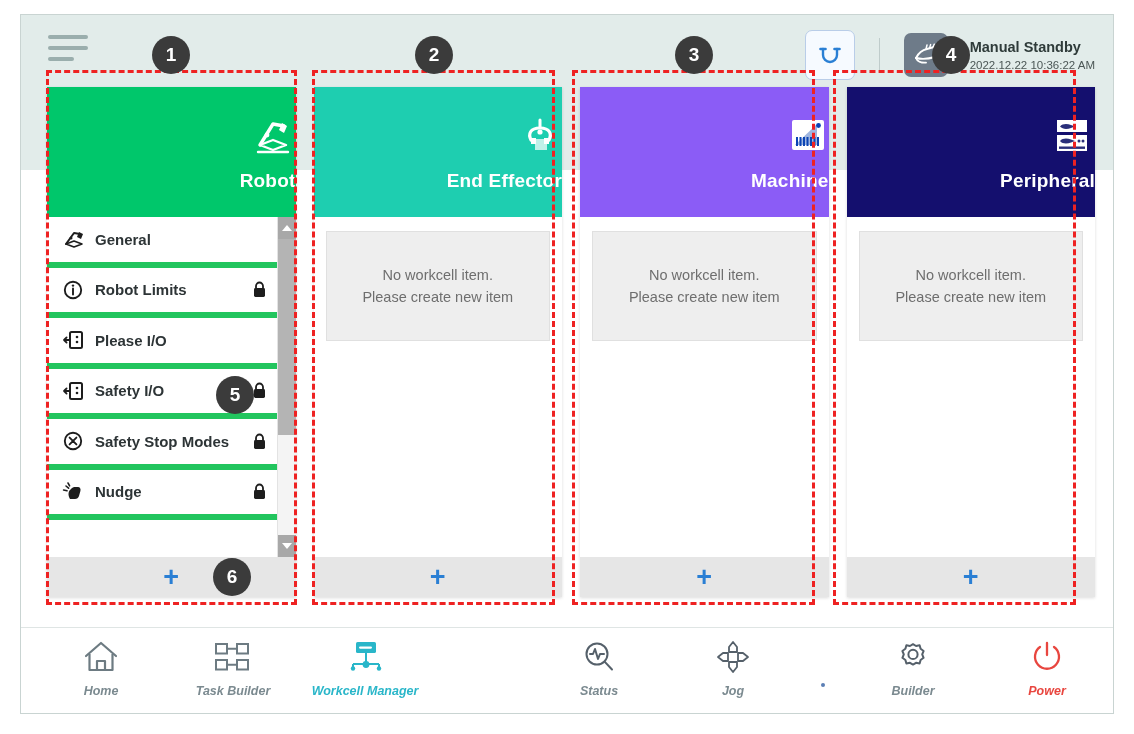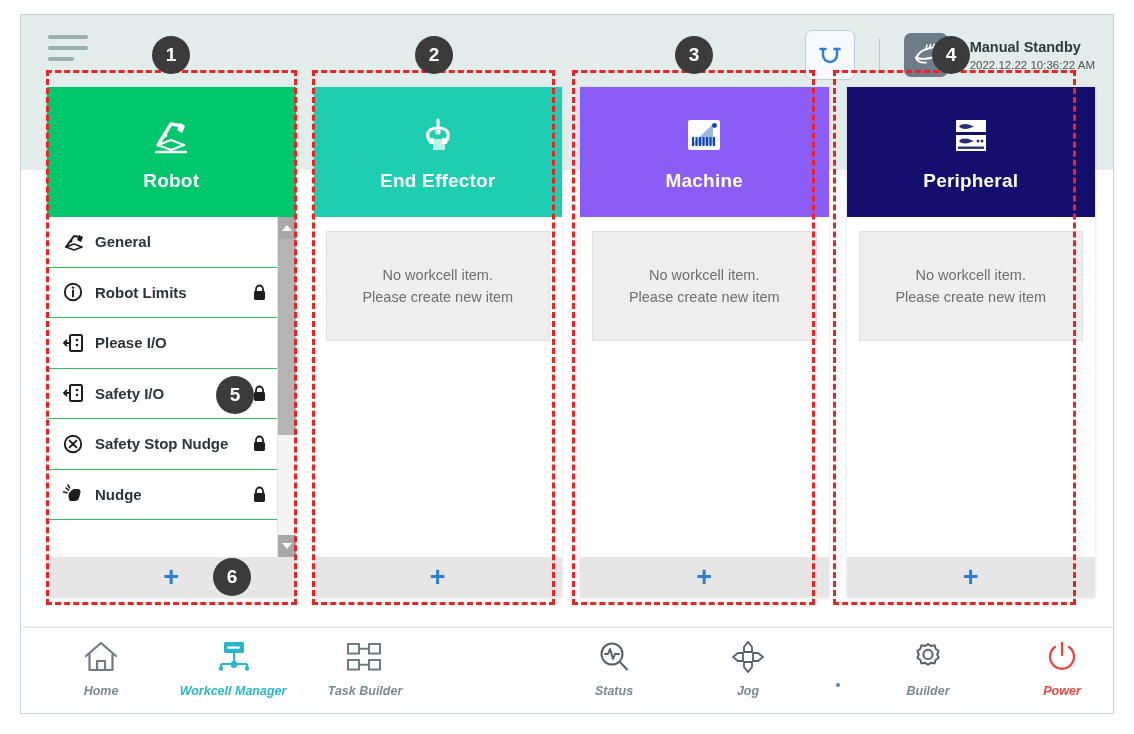--- a/index.html
+++ b/index.html
@@ -62,21 +62,21 @@
     display:flex;gap:18px;
   }
   .col{
     width:258px;
     display:flex;flex-direction:column;
     box-shadow:0 1px 3px rgba(0,0,0,.14);
     background:#ffffff;
   }
   .col-head{
     height:130px;
-    display:flex;flex-direction:column;align-items:center;justify-content:center;
+    display:flex;flex-direction:column;align-items:flex-end;justify-content:center;
     color:#ffffff;
     cursor:pointer;
   }
   .col-head .ico{height:48px;display:flex;align-items:center;justify-content:center;margin-bottom:10px;}
   .col-title{font-size:19px;font-weight:bold;letter-spacing:.2px;}
 
   .col-body{
     height:340px;background:#ffffff;position:relative;overflow:hidden;
   }
   .empty-box{
@@ -89,21 +89,21 @@
     display:flex;align-items:center;justify-content:center;cursor:pointer;
   }
   .plus{
     color:#2a7fd4;font-size:27px;font-weight:bold;line-height:1;user-select:none;
   }
 
   
   .menu{position:absolute;left:0;top:0;right:19px;bottom:0;}
   .mitem{
     height:50.5px;display:flex;align-items:center;padding:0 10px 0 12px;
-    border-bottom:1px solid #22c55e;box-sizing:border-box;cursor:pointer;background:#fff;
+    border-bottom:6px solid #22c55e;box-sizing:border-box;cursor:pointer;background:#fff;
   }
   .mitem .mico{width:30px;flex:0 0 30px;display:flex;align-items:center;justify-content:center;}
   .mitem .mlab{flex:1;font-size:15px;font-weight:bold;color:#2d3436;margin-left:6px;white-space:nowrap;}
   .lock{width:15px;height:17px;flex:0 0 15px;}
 
   .scrollbar{
     position:absolute;right:0;top:0;width:19px;bottom:0;background:#f4f4f4;
     border-left:1px solid #e3e3e3;box-sizing:border-box;
   }
   .sb-btn{
@@ -117,21 +117,21 @@
   .sb-thumb{
     position:absolute;left:0;top:22px;width:19px;height:196px;background:#b4b4b4;cursor:pointer;
   }
 
   
   .navbar{
     position:absolute;left:0;bottom:0;width:100%;height:86px;
     border-top:1px solid #dfe5e4;background:#ffffff;box-sizing:border-box;
   }
   .nav-left{position:absolute;left:34px;top:8px;display:flex;gap:40px;}
-  .nav-right{position:absolute;right:5px;top:8px;display:flex;gap:42px;align-items:flex-start;}
+  .nav-right{position:absolute;right:20px;top:8px;display:flex;gap:42px;align-items:flex-start;}
   .nav-item{
     width:92px;display:flex;flex-direction:column;align-items:center;cursor:pointer;font-style:italic;
   }
   .nav-item .nico{height:42px;display:flex;align-items:center;justify-content:center;}
   .nav-item .nlab{font-size:12.5px;font-weight:bold;color:#7b8a90;margin-top:6px;white-space:nowrap;}
   .nav-item.active .nlab{color:#29b6c9;}
   .nav-item.power .nlab{color:#e8463f;}
   .nav-dot{width:4px;height:4px;border-radius:50%;background:#5b7fb5;align-self:center;margin-top:36px;}
 
   
@@ -256,21 +256,21 @@
               </svg>
           </div>
 
           <div class="mitem">
             <span class="mico">
               <svg width="24" height="22" viewBox="0 0 24 22">
                   <circle cx="11" cy="11" r="8.2" fill="none" stroke="#1d1d1d" stroke-width="1.9"></circle>
                   <path d="M7.6 7.6 L14.4 14.4 M14.4 7.6 L7.6 14.4" stroke="#1d1d1d" stroke-width="1.9" stroke-linecap="round"></path>
                 </svg>
             </span>
-            <span class="mlab">Safety Stop Nudge</span>
+            <span class="mlab">Safety Stop Modes</span>
             <svg class="lock" viewBox="0 0 15 17">
                 <path d="M4 7 V5 A3.5 3.5 0 0 1 11 5 V7" fill="none" stroke="#1d1d1d" stroke-width="1.8"></path>
                 <rect x="2" y="7" width="11" height="9" rx="1.4" fill="#1d1d1d"></rect>
               </svg>
           </div>
 
           <div class="mitem">
             <span class="mico">
               <svg width="24" height="22" viewBox="0 0 24 22">
                   <path d="M8 18 C6 15 6 11 8 9 L10 7 L12 6 L16 6 C18 6 19 8 18.4 10 L17 15 C16.4 17 15 18 13 18 Z" fill="#1d1d1d"></path>
@@ -392,49 +392,49 @@
         <span class="nico">
           <svg width="36" height="34" viewBox="0 0 36 34">
               <path d="M3 16 L18 3 L33 16" fill="none" stroke="#6d7b82" stroke-width="2.2" stroke-linecap="round" stroke-linejoin="round"></path>
               <path d="M6.5 14 V30 H29.5 V14" fill="none" stroke="#6d7b82" stroke-width="2.2" stroke-linejoin="round"></path>
               <path d="M14 30 V21 H22 V30" fill="none" stroke="#6d7b82" stroke-width="2.2" stroke-linejoin="round"></path>
             </svg>
         </span>
         <span class="nlab">Home</span>
       </div>
 
+      <div class="nav-item">
+        <span class="nico">
+          <svg width="42" height="34" viewBox="0 0 42 34">
+              <rect x="4" y="4" width="11" height="9.5" fill="none" stroke="#6d7b82" stroke-width="2"></rect>
+              <rect x="25" y="4" width="11" height="9.5" fill="none" stroke="#6d7b82" stroke-width="2"></rect>
+              <rect x="4" y="20" width="11" height="9.5" fill="none" stroke="#6d7b82" stroke-width="2"></rect>
+              <rect x="25" y="20" width="11" height="9.5" fill="none" stroke="#6d7b82" stroke-width="2"></rect>
+              <path d="M15 8.8 H25 M15 24.8 H25" stroke="#6d7b82" stroke-width="2"></path>
+            </svg>
+        </span>
+        <span class="nlab">Task Builder</span>
+      </div>
+
       <div class="nav-item active">
         <span class="nico">
           <svg width="44" height="34" viewBox="0 0 44 34">
               <rect x="13" y="2" width="20" height="11" rx="1.6" fill="#29b6c9"></rect>
               <rect x="16" y="6.5" width="13" height="2.2" rx="1.1" fill="#ffffff"></rect>
               <path d="M23 13 V24" stroke="#29b6c9" stroke-width="2"></path>
               <path d="M10 24 H36" stroke="#29b6c9" stroke-width="2"></path>
               <path d="M10 24 V28 M36 24 V28" stroke="#29b6c9" stroke-width="2"></path>
               <circle cx="23" cy="24.5" r="3.4" fill="#29b6c9"></circle>
               <circle cx="10" cy="28.5" r="2.2" fill="#29b6c9"></circle>
               <circle cx="36" cy="28.5" r="2.2" fill="#29b6c9"></circle>
             </svg>
         </span>
         <span class="nlab">Workcell Manager</span>
       </div>
 
-      <div class="nav-item">
-        <span class="nico">
-          <svg width="42" height="34" viewBox="0 0 42 34">
-              <rect x="4" y="4" width="11" height="9.5" fill="none" stroke="#6d7b82" stroke-width="2"></rect>
-              <rect x="25" y="4" width="11" height="9.5" fill="none" stroke="#6d7b82" stroke-width="2"></rect>
-              <rect x="4" y="20" width="11" height="9.5" fill="none" stroke="#6d7b82" stroke-width="2"></rect>
-              <rect x="25" y="20" width="11" height="9.5" fill="none" stroke="#6d7b82" stroke-width="2"></rect>
-              <path d="M15 8.8 H25 M15 24.8 H25" stroke="#6d7b82" stroke-width="2"></path>
-            </svg>
-        </span>
-        <span class="nlab">Task Builder</span>
-      </div>
-
 
     </div>
 
     <div class="nav-right">
 
       <div class="nav-item">
         <span class="nico">
           <svg width="36" height="34" viewBox="0 0 36 34">
               <circle cx="16" cy="14" r="10.5" fill="none" stroke="#55606a" stroke-width="2"></circle>
               <path d="M9 14 H12 L14 9 L17 19 L19 14 H23" fill="none" stroke="#55606a" stroke-width="2" stroke-linecap="round" stroke-linejoin="round"></path>

